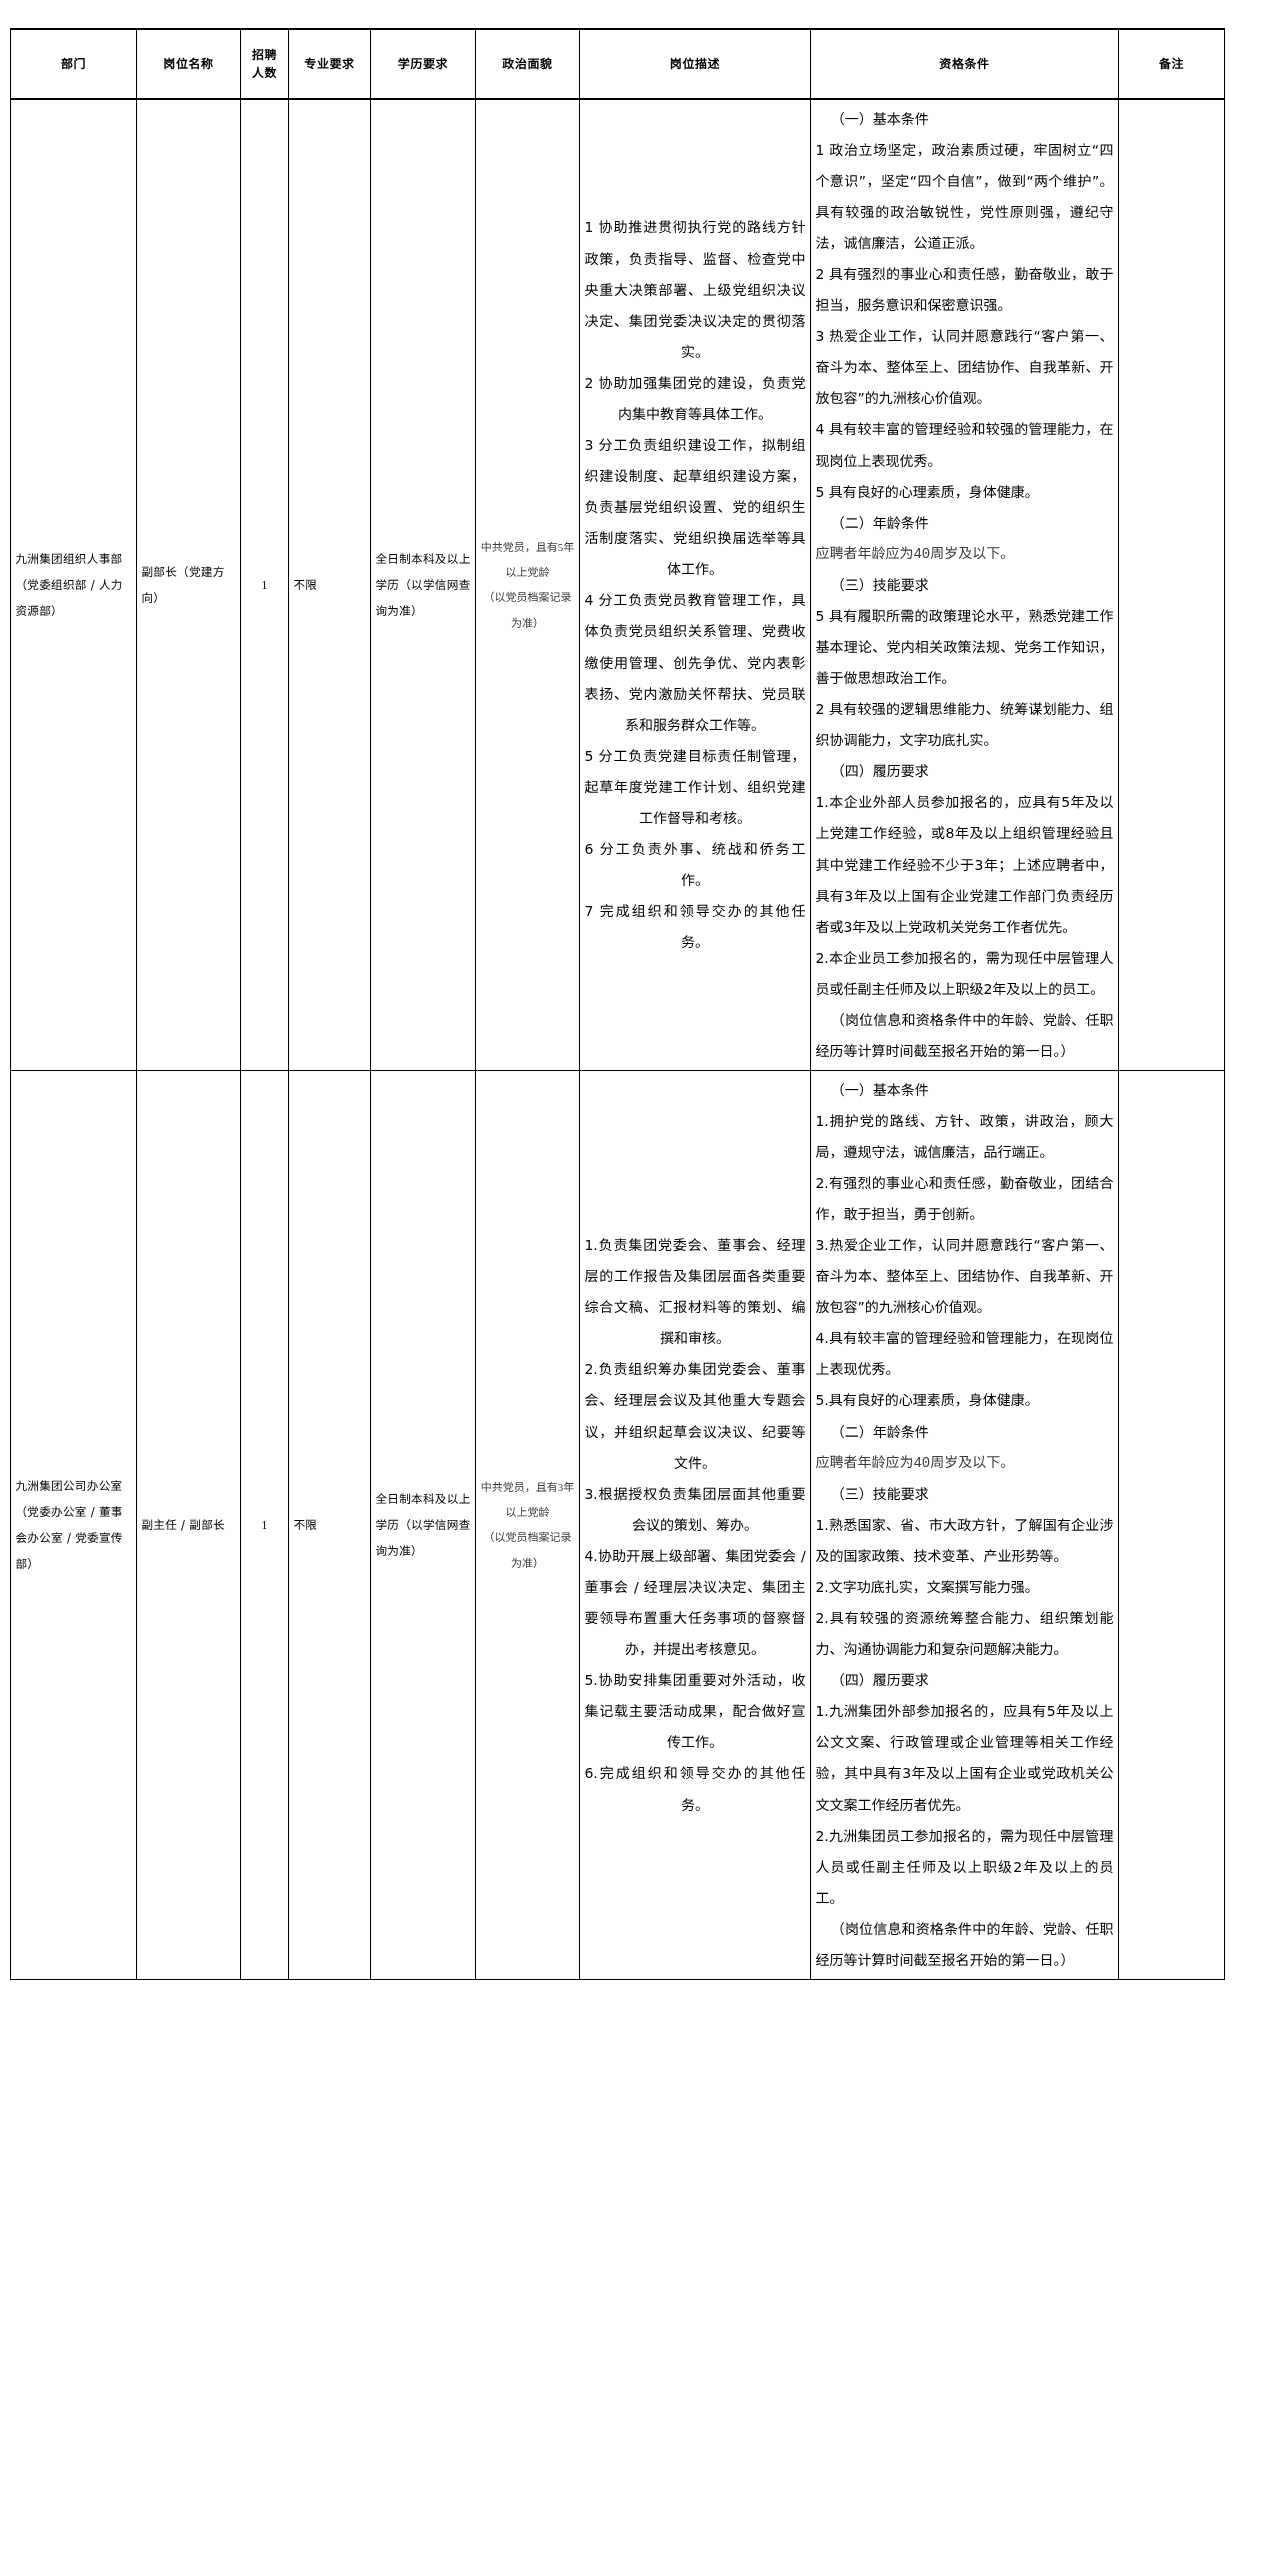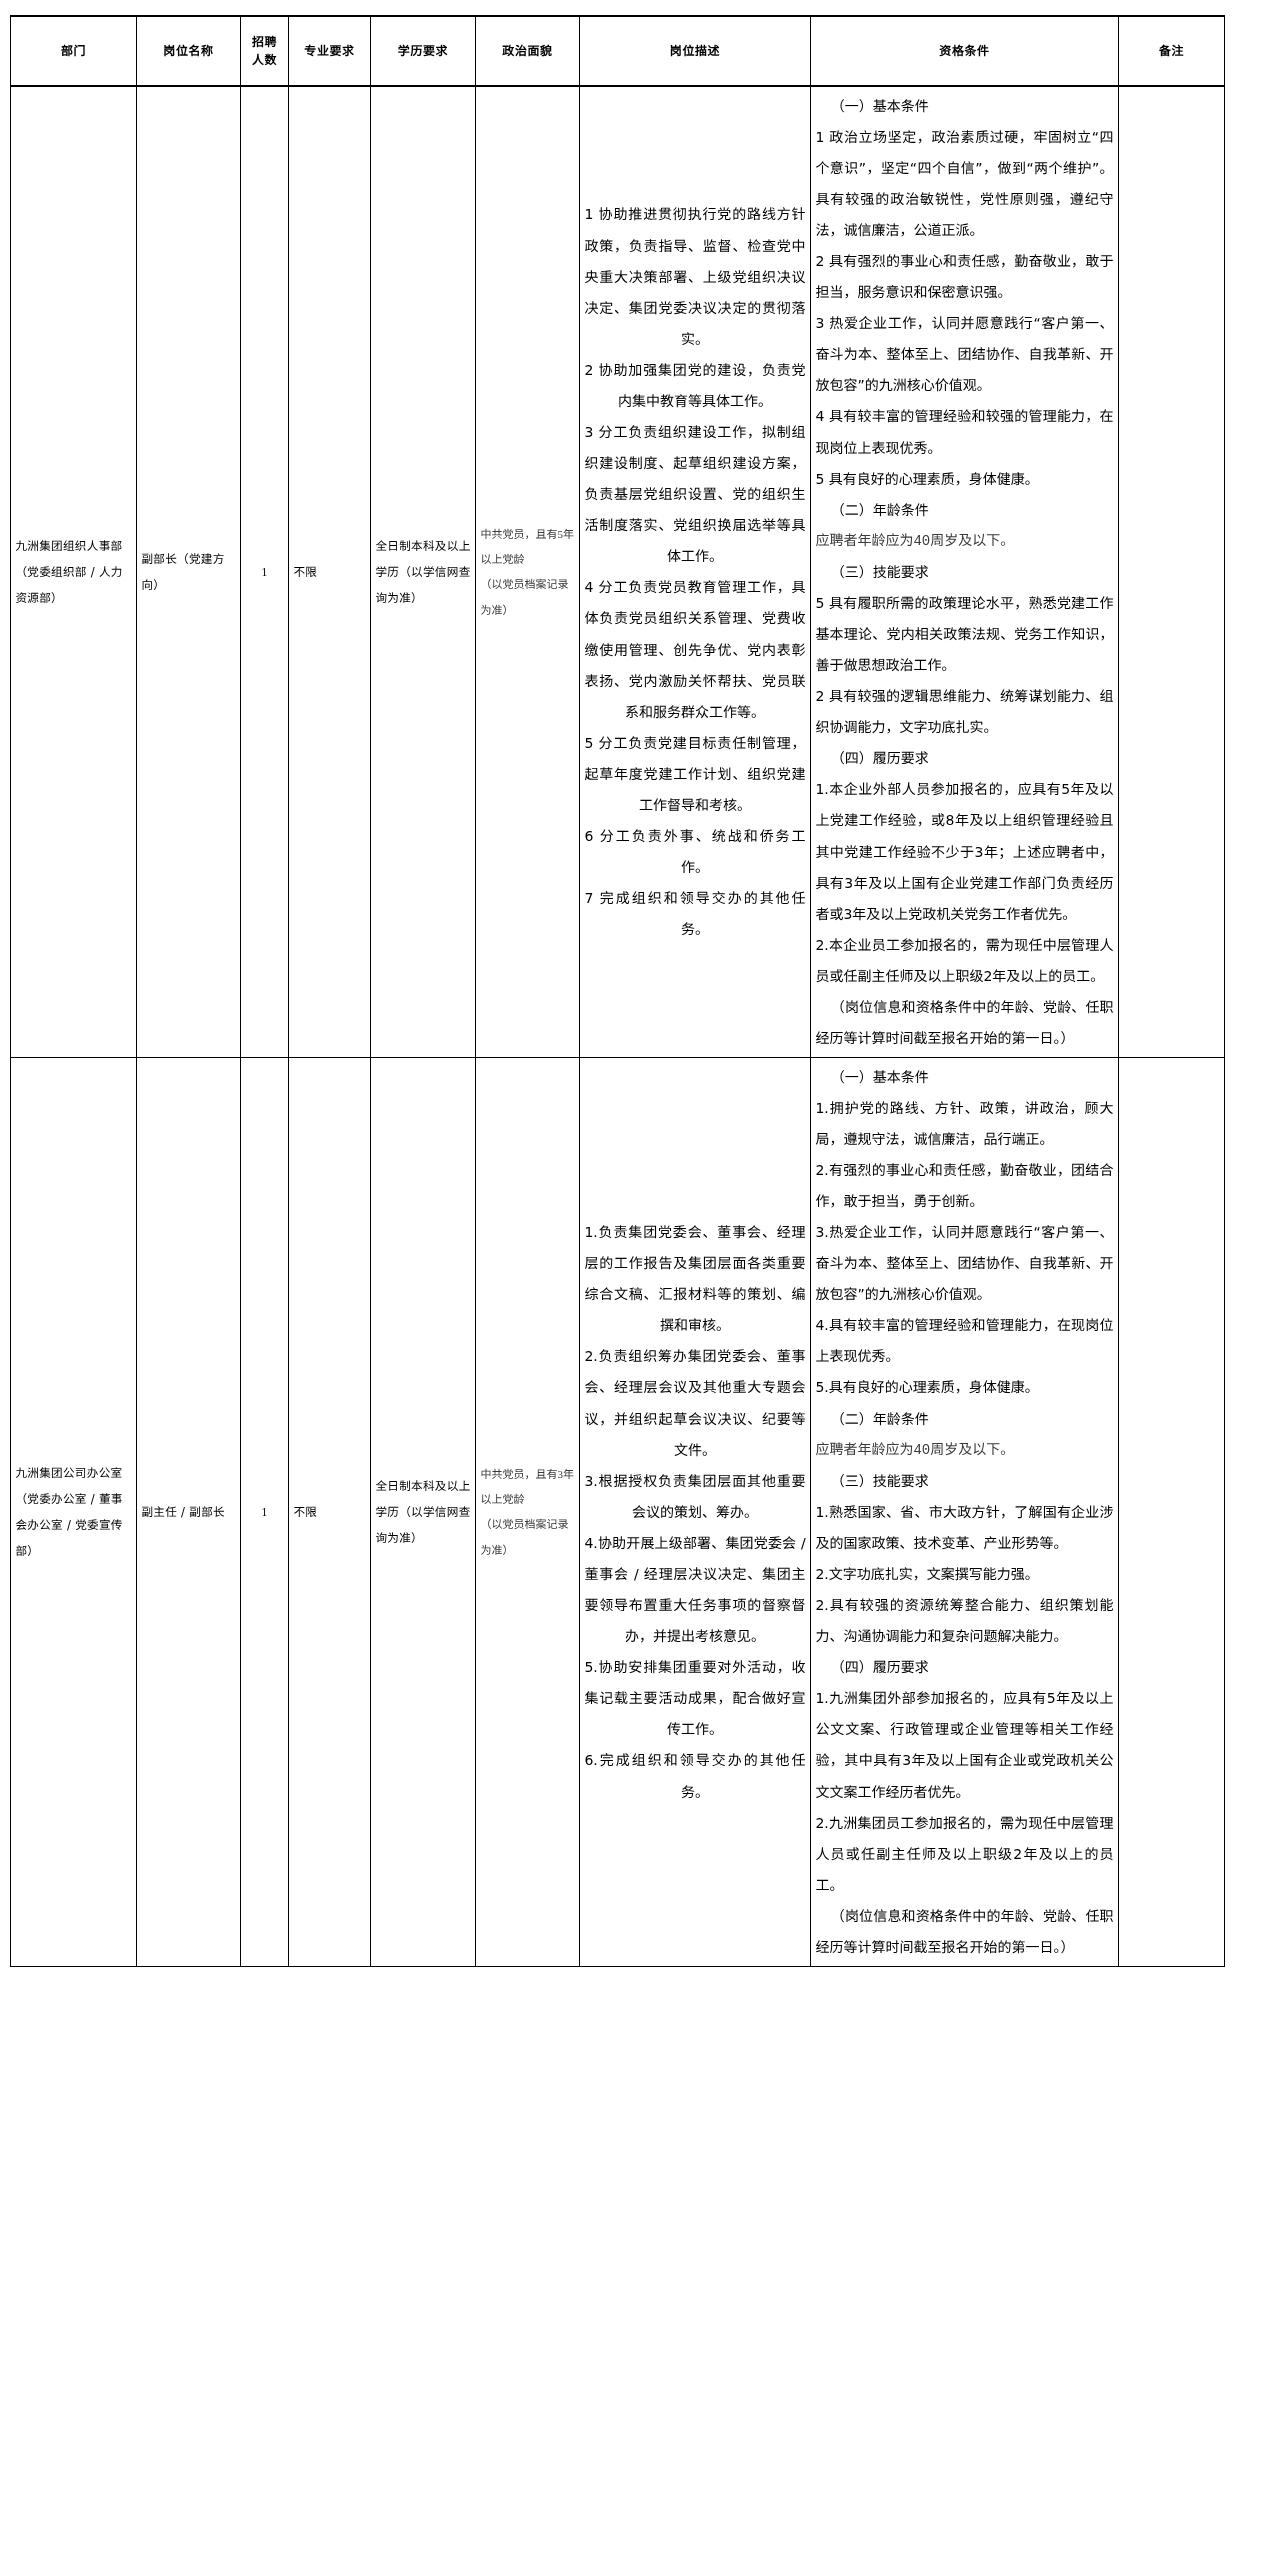--- a/index.html
+++ b/index.html
@@ -16,21 +16,21 @@
   }
   .sheet {
     width: 1288px;
     box-sizing: border-box;
     padding: 15.4px 0 0 0;
   }
   table.recruit {
     border-collapse: collapse;
     table-layout: fixed;
     width: 1020px;
-    margin: 0 10px;
+    margin: 13px 10px;
   }
   table.recruit td,
   table.recruit th {
     border: 0.6px solid #000000;
     vertical-align: middle;
     padding: 3.3px 4.4px;
     box-sizing: border-box;
     word-break: break-all;
   }
   
@@ -64,21 +64,21 @@
     font-size: 11.6px;
     line-height: 2.25;
     letter-spacing: 0.3px;
   }
   td.num {
     text-align: center;
     font-size: 11.6px;
     font-family: "Liberation Serif", "DejaVu Serif", serif;
   }
   td.political {
-    text-align: left;
+    text-align: center;
     font-size: 11px;
     line-height: 2.3;
     font-family: "Liberation Serif", "DejaVu Serif", serif;
     color: #3a3a3a;
   }
   td.remark { text-align: center; }
 
   
   td.longtext {
     font-size: 14px;

